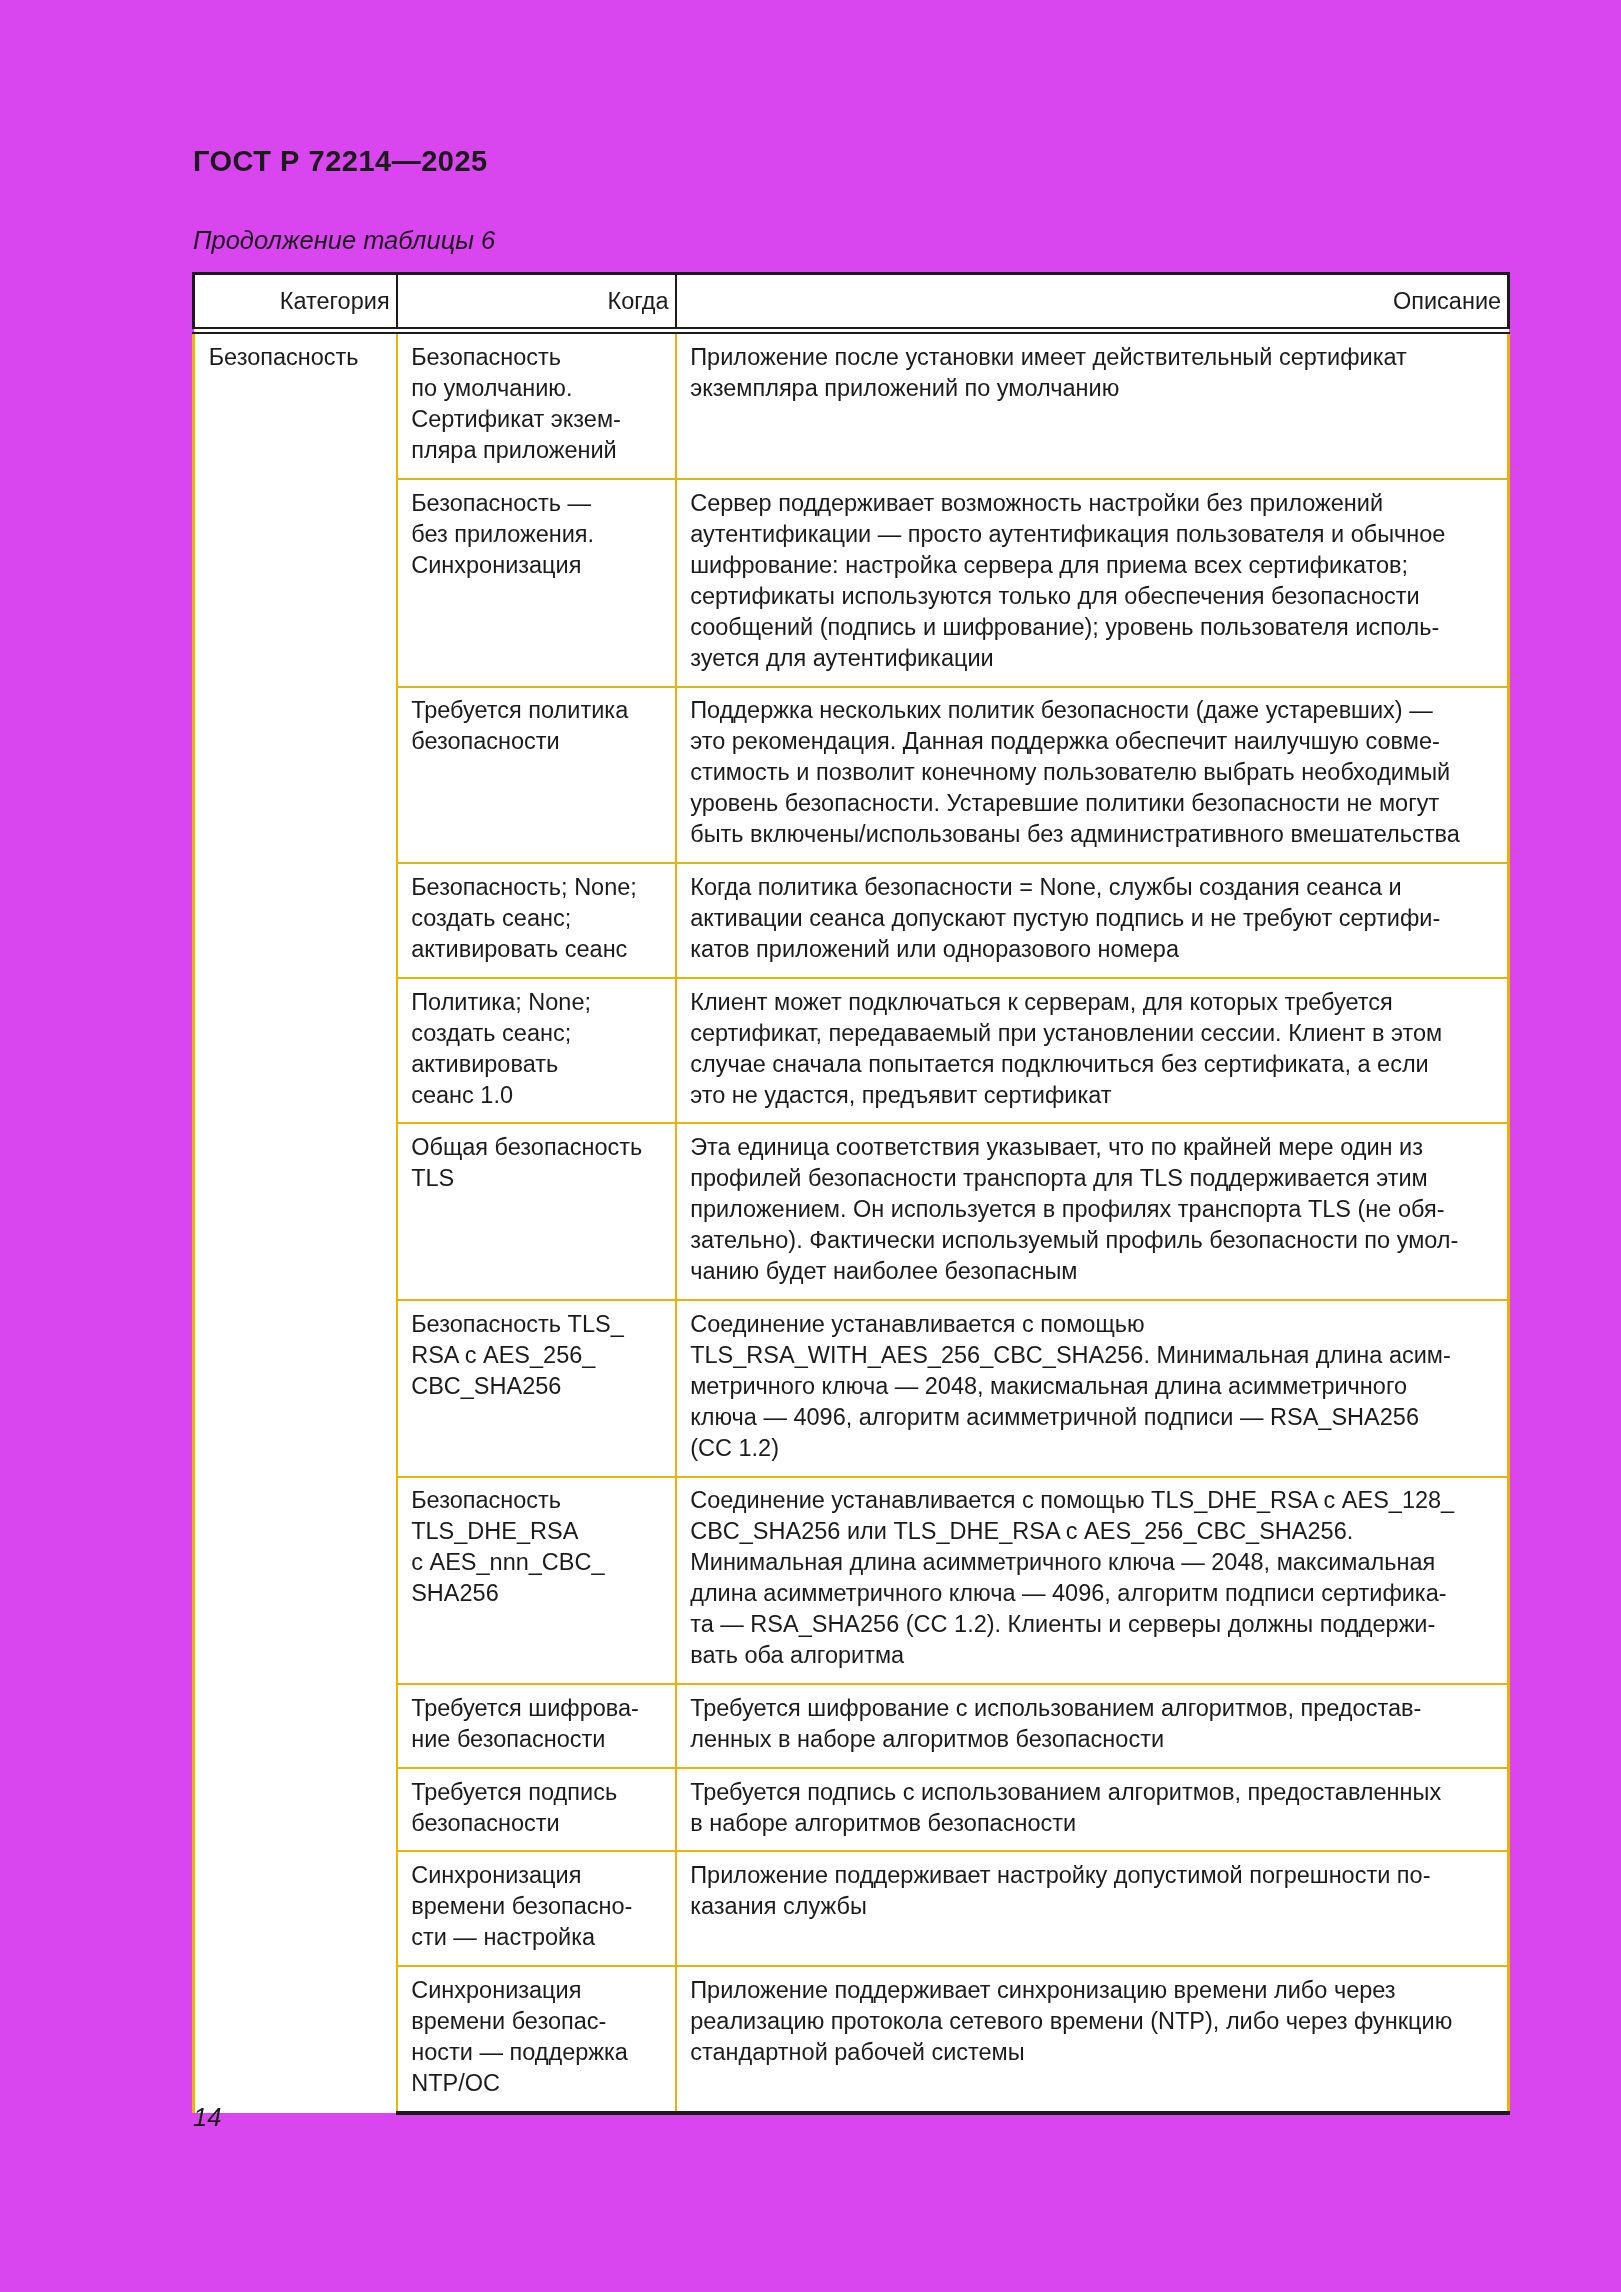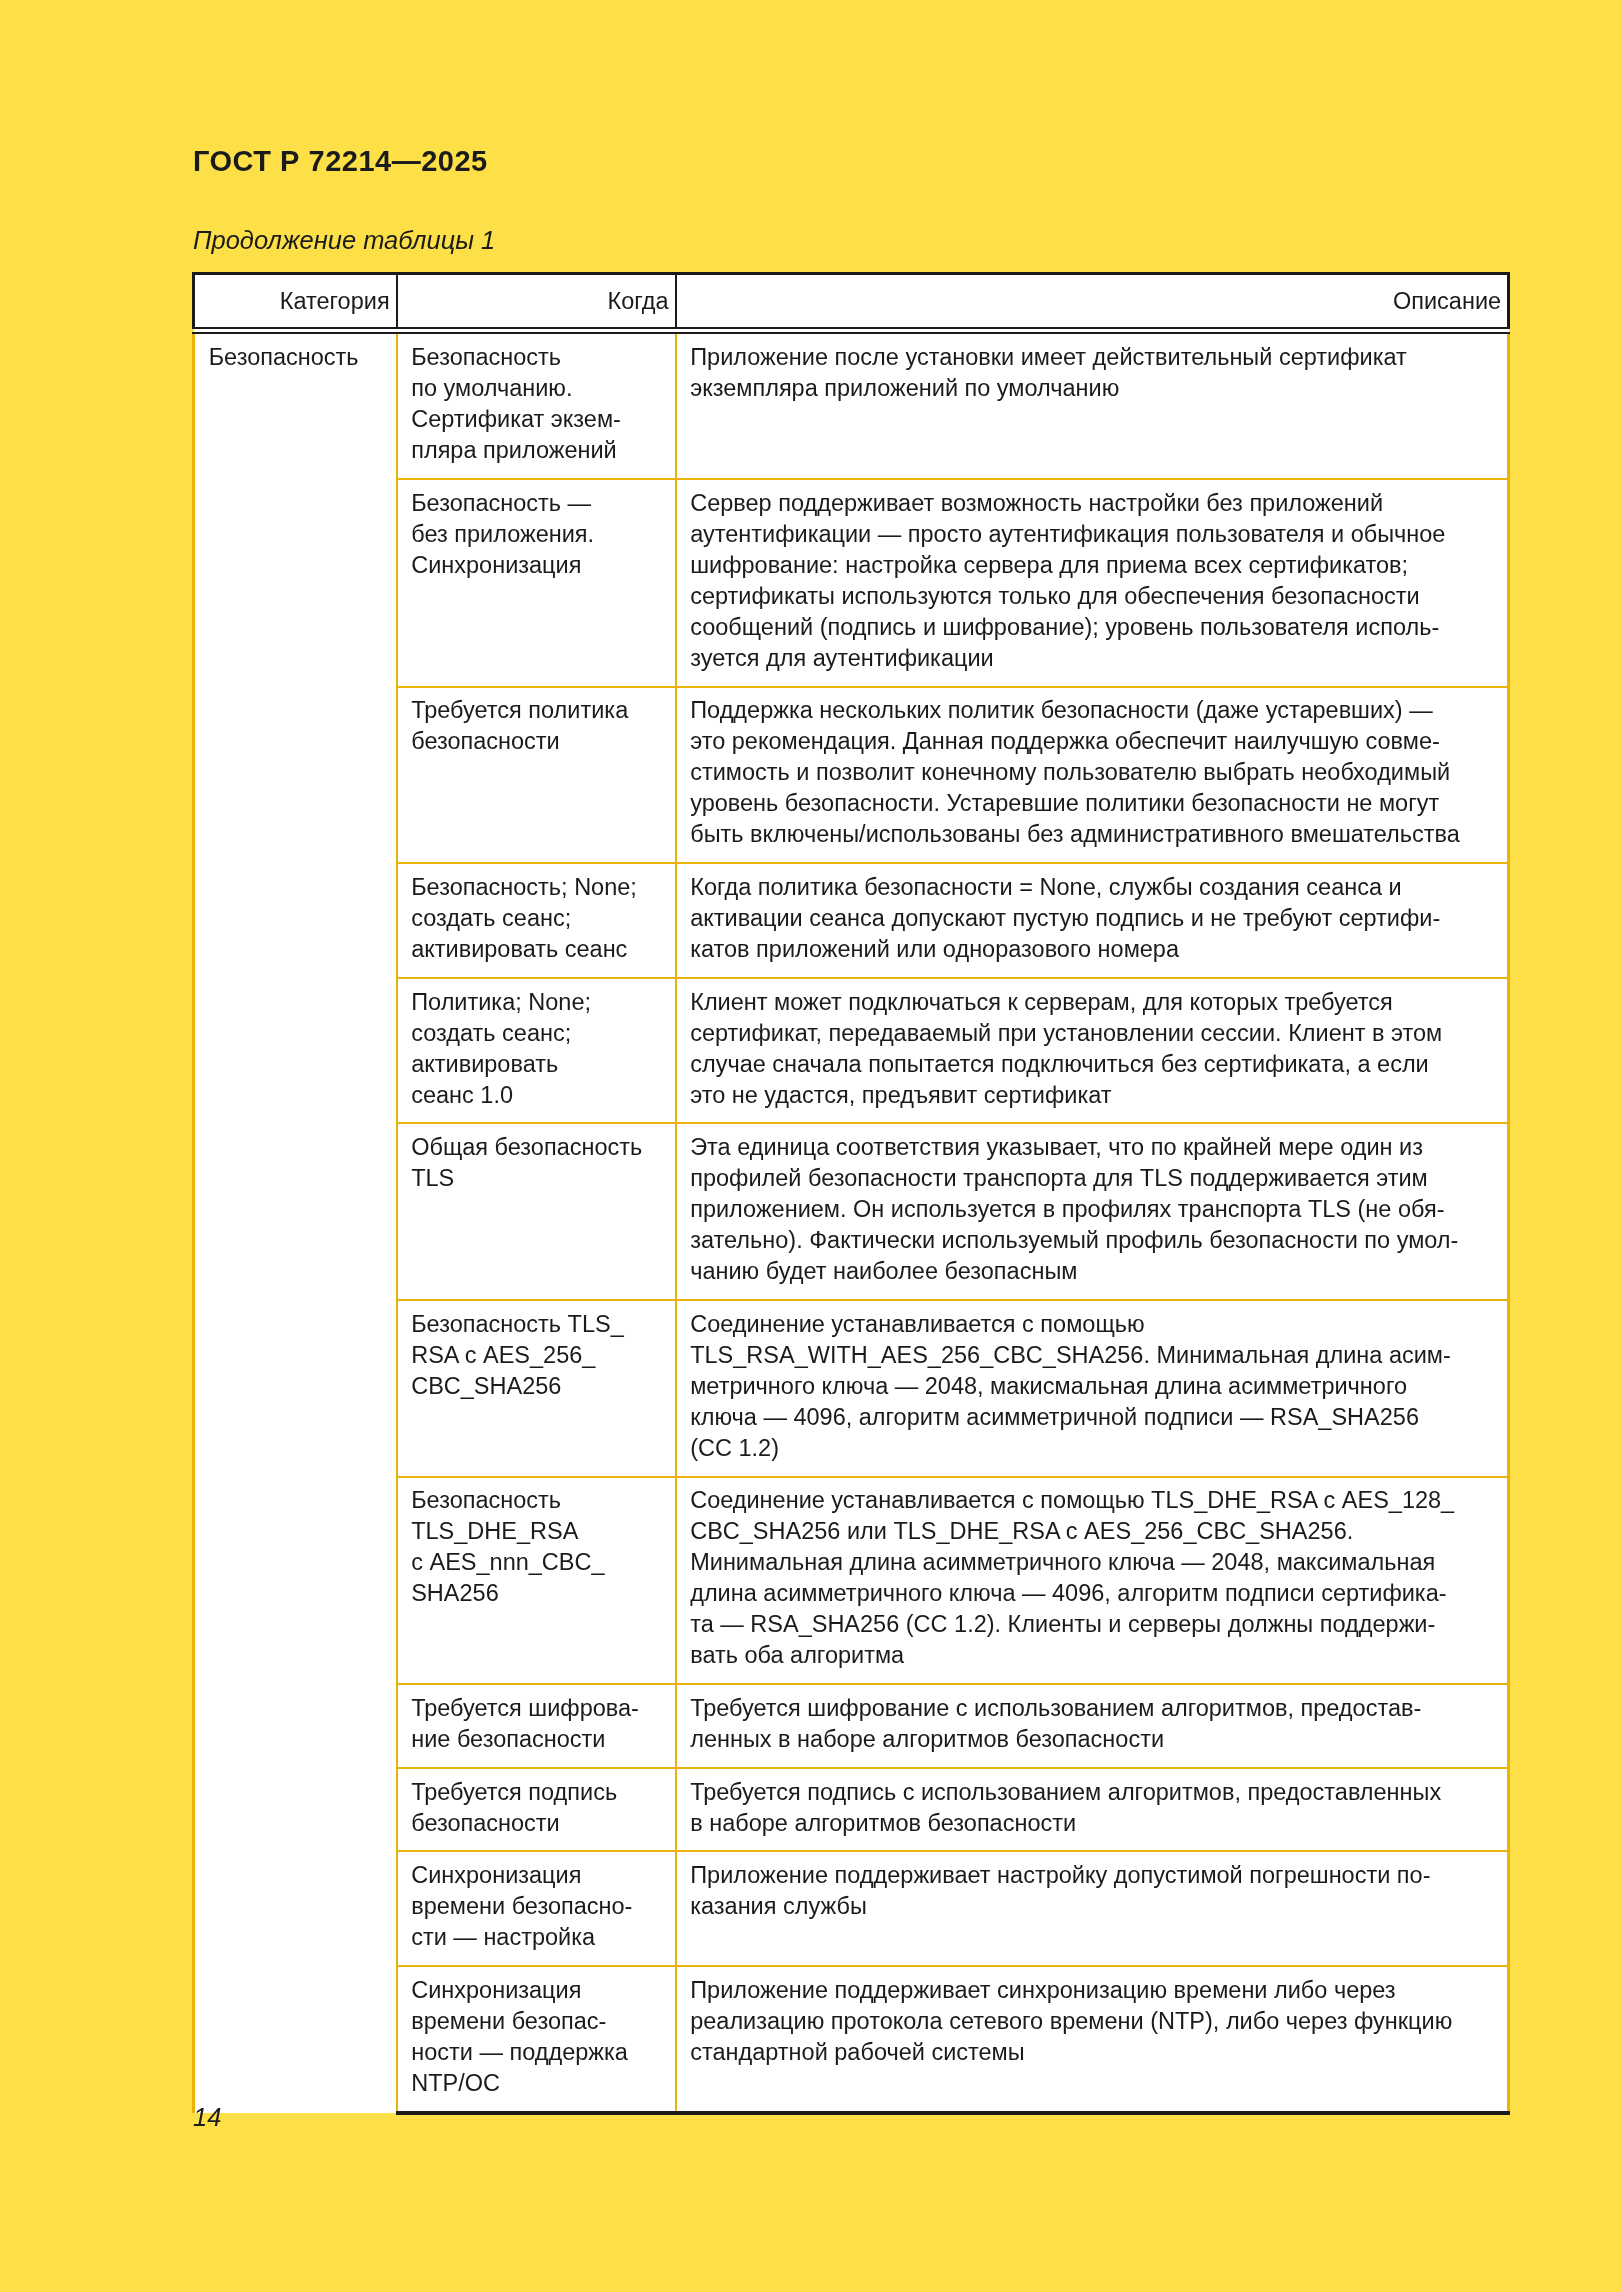--- a/index.html
+++ b/index.html
@@ -4,21 +4,21 @@
 <style>
   html, body {
     margin: 0;
     padding: 0;
     background: #ffffff;
   }
   .page {
     position: relative;
     width: 1621px;
     height: 2293px;
-    background: #fde047;
+    background: #d946ef;
     font-family: "Liberation Sans", sans-serif;
     color: #1b1b1b;
     overflow: hidden;
   }
   .doc-header {
     position: absolute;
     left: 193px;
     top: 145px;
     font-size: 29px;
     font-weight: bold;
@@ -81,21 +81,21 @@
     font-style: italic;
   }
 </style>
 </head>
 <body>
 
 <div class="page">
 
   <div class="doc-header">ГОСТ Р 72214—2025</div>
 
-  <div class="table-caption">Продолжение таблицы 1</div>
+  <div class="table-caption">Продолжение таблицы 6</div>
 
   <table class="gost-table">
     <colgroup>
       <col class="c-cat">
       <col class="c-title">
       <col class="c-desc">
     </colgroup>
     <thead>
       <tr>
         <th>Категория</th>

